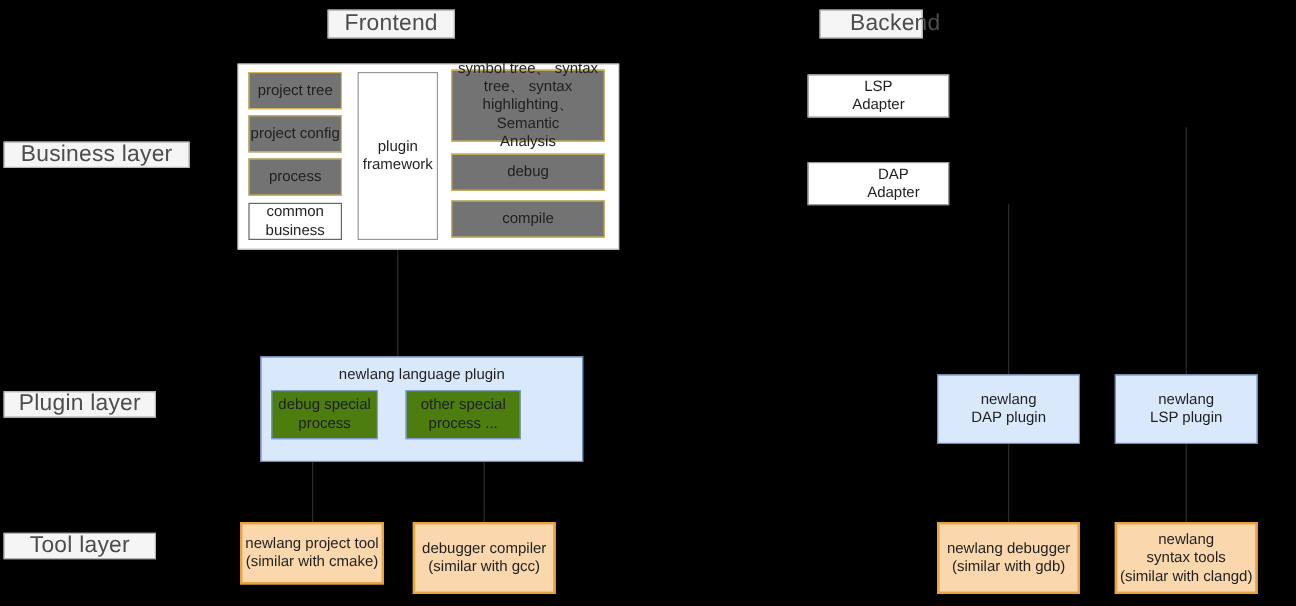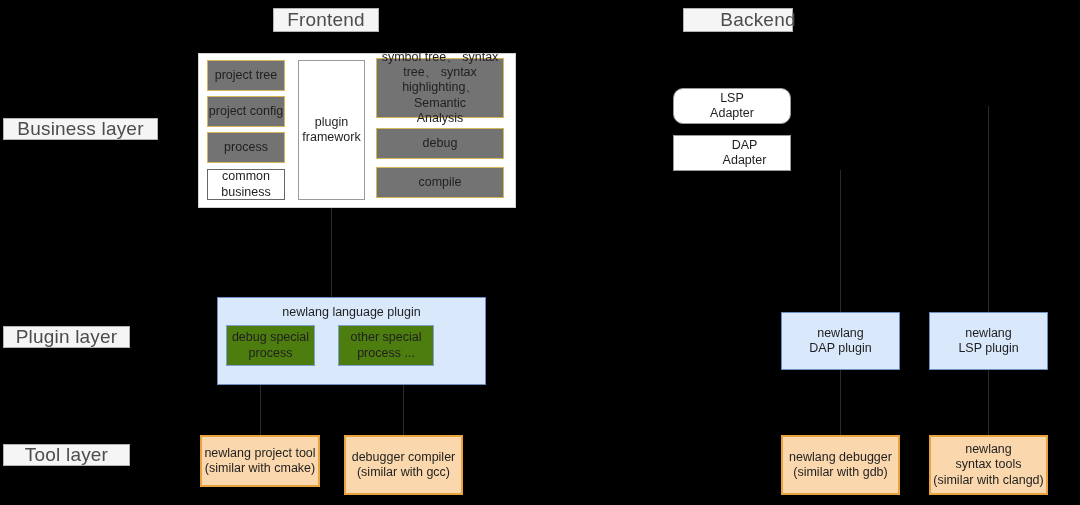--- a/index.html
+++ b/index.html
@@ -104,21 +104,21 @@
   }
   .conn.v { width: 1px; }
 </style>
 </head>
 <body>
 
 <div id="canvas">
 
   <div class="node chip" style="left:273px; top:8px; width:106px; height:24px;">Frontend</div>
 
-  <div class="node chip" style="left:683px; top:8px; width:110px; height:24px;padding-left:48px;">Backend</div>
+  <div class="node chip" style="left:683px; top:8px; width:86px; height:24px;padding-left:48px;">Backend</div>
 
   <div class="node chip layer" style="left:3px; top:118px; width:155px; height:22px;">Business layer</div>
 
   <div class="node chip layer" style="left:3px; top:326px; width:127px; height:22px;">Plugin layer</div>
 
   <div class="node chip layer" style="left:3px; top:444px; width:127px; height:22px;">Tool layer</div>
 
   <div class="conn v" style="left:331px; top:200px; height:98px;"></div>
   <div class="conn v" style="left:260px; top:384px; height:52px;"></div>
   <div class="conn v" style="left:403px; top:384px; height:52px;"></div>
@@ -143,21 +143,21 @@
 
   <div class="node yellow" style="left:376px; top:58px; width:128px; height:60px;">symbol tree、 syntax
 tree、 syntax
 highlighting、 Semantic
 Analysis</div>
 
   <div class="node yellow" style="left:376px; top:128px; width:128px; height:31px;">debug</div>
 
   <div class="node yellow" style="left:376px; top:167px; width:128px; height:31px;">compile</div>
 
-  <div class="node white-box thin" style="left:673px; top:88px; width:118px; height:36px;border-radius:10px;">LSP
+  <div class="node white-box thin" style="left:673px; top:62px; width:118px; height:36px;">LSP
 Adapter</div>
 
   <div class="node white-box thin" style="left:673px; top:135px; width:118px; height:36px;padding-left:25px;">DAP
 Adapter</div>
 
   <div class="blue-container" style="position:absolute; left:217px; top:297px; width:228px; height:86px;">
     <div class="title">newlang language plugin</div>
   </div>
 
   <div class="node blue-box inner" style="left:226px; top:325px; width:89px; height:41px;">debug special

